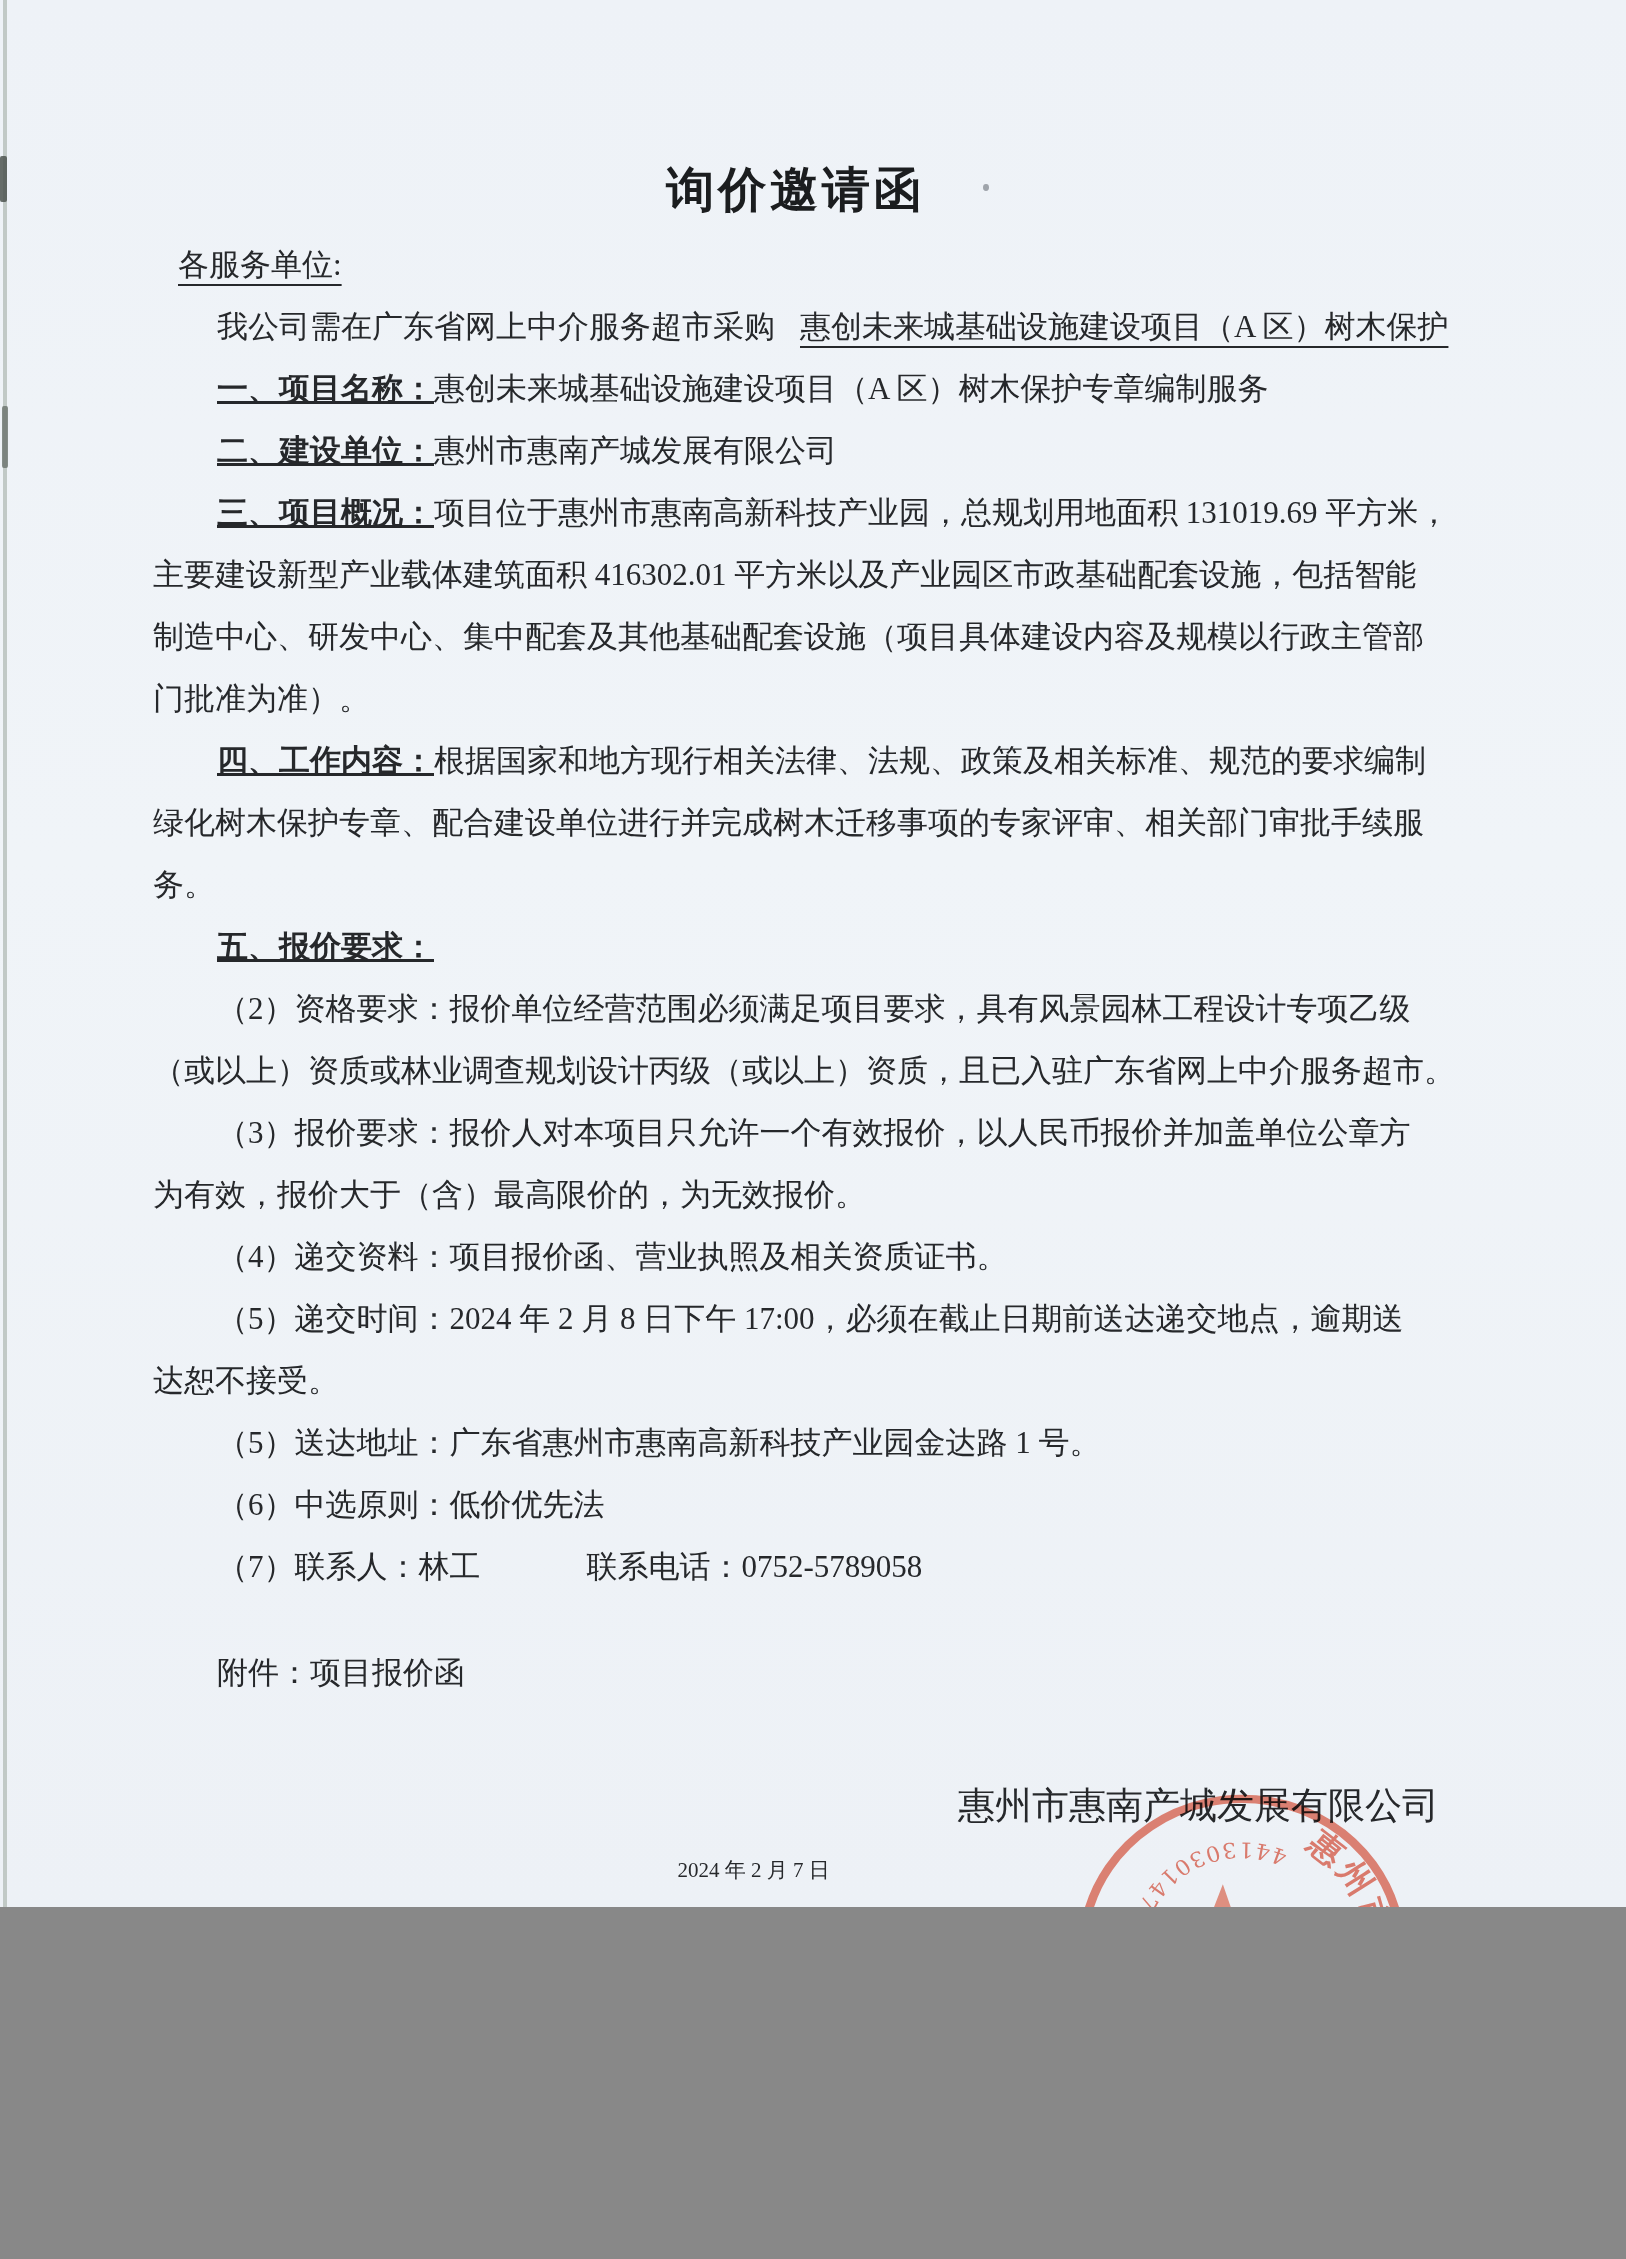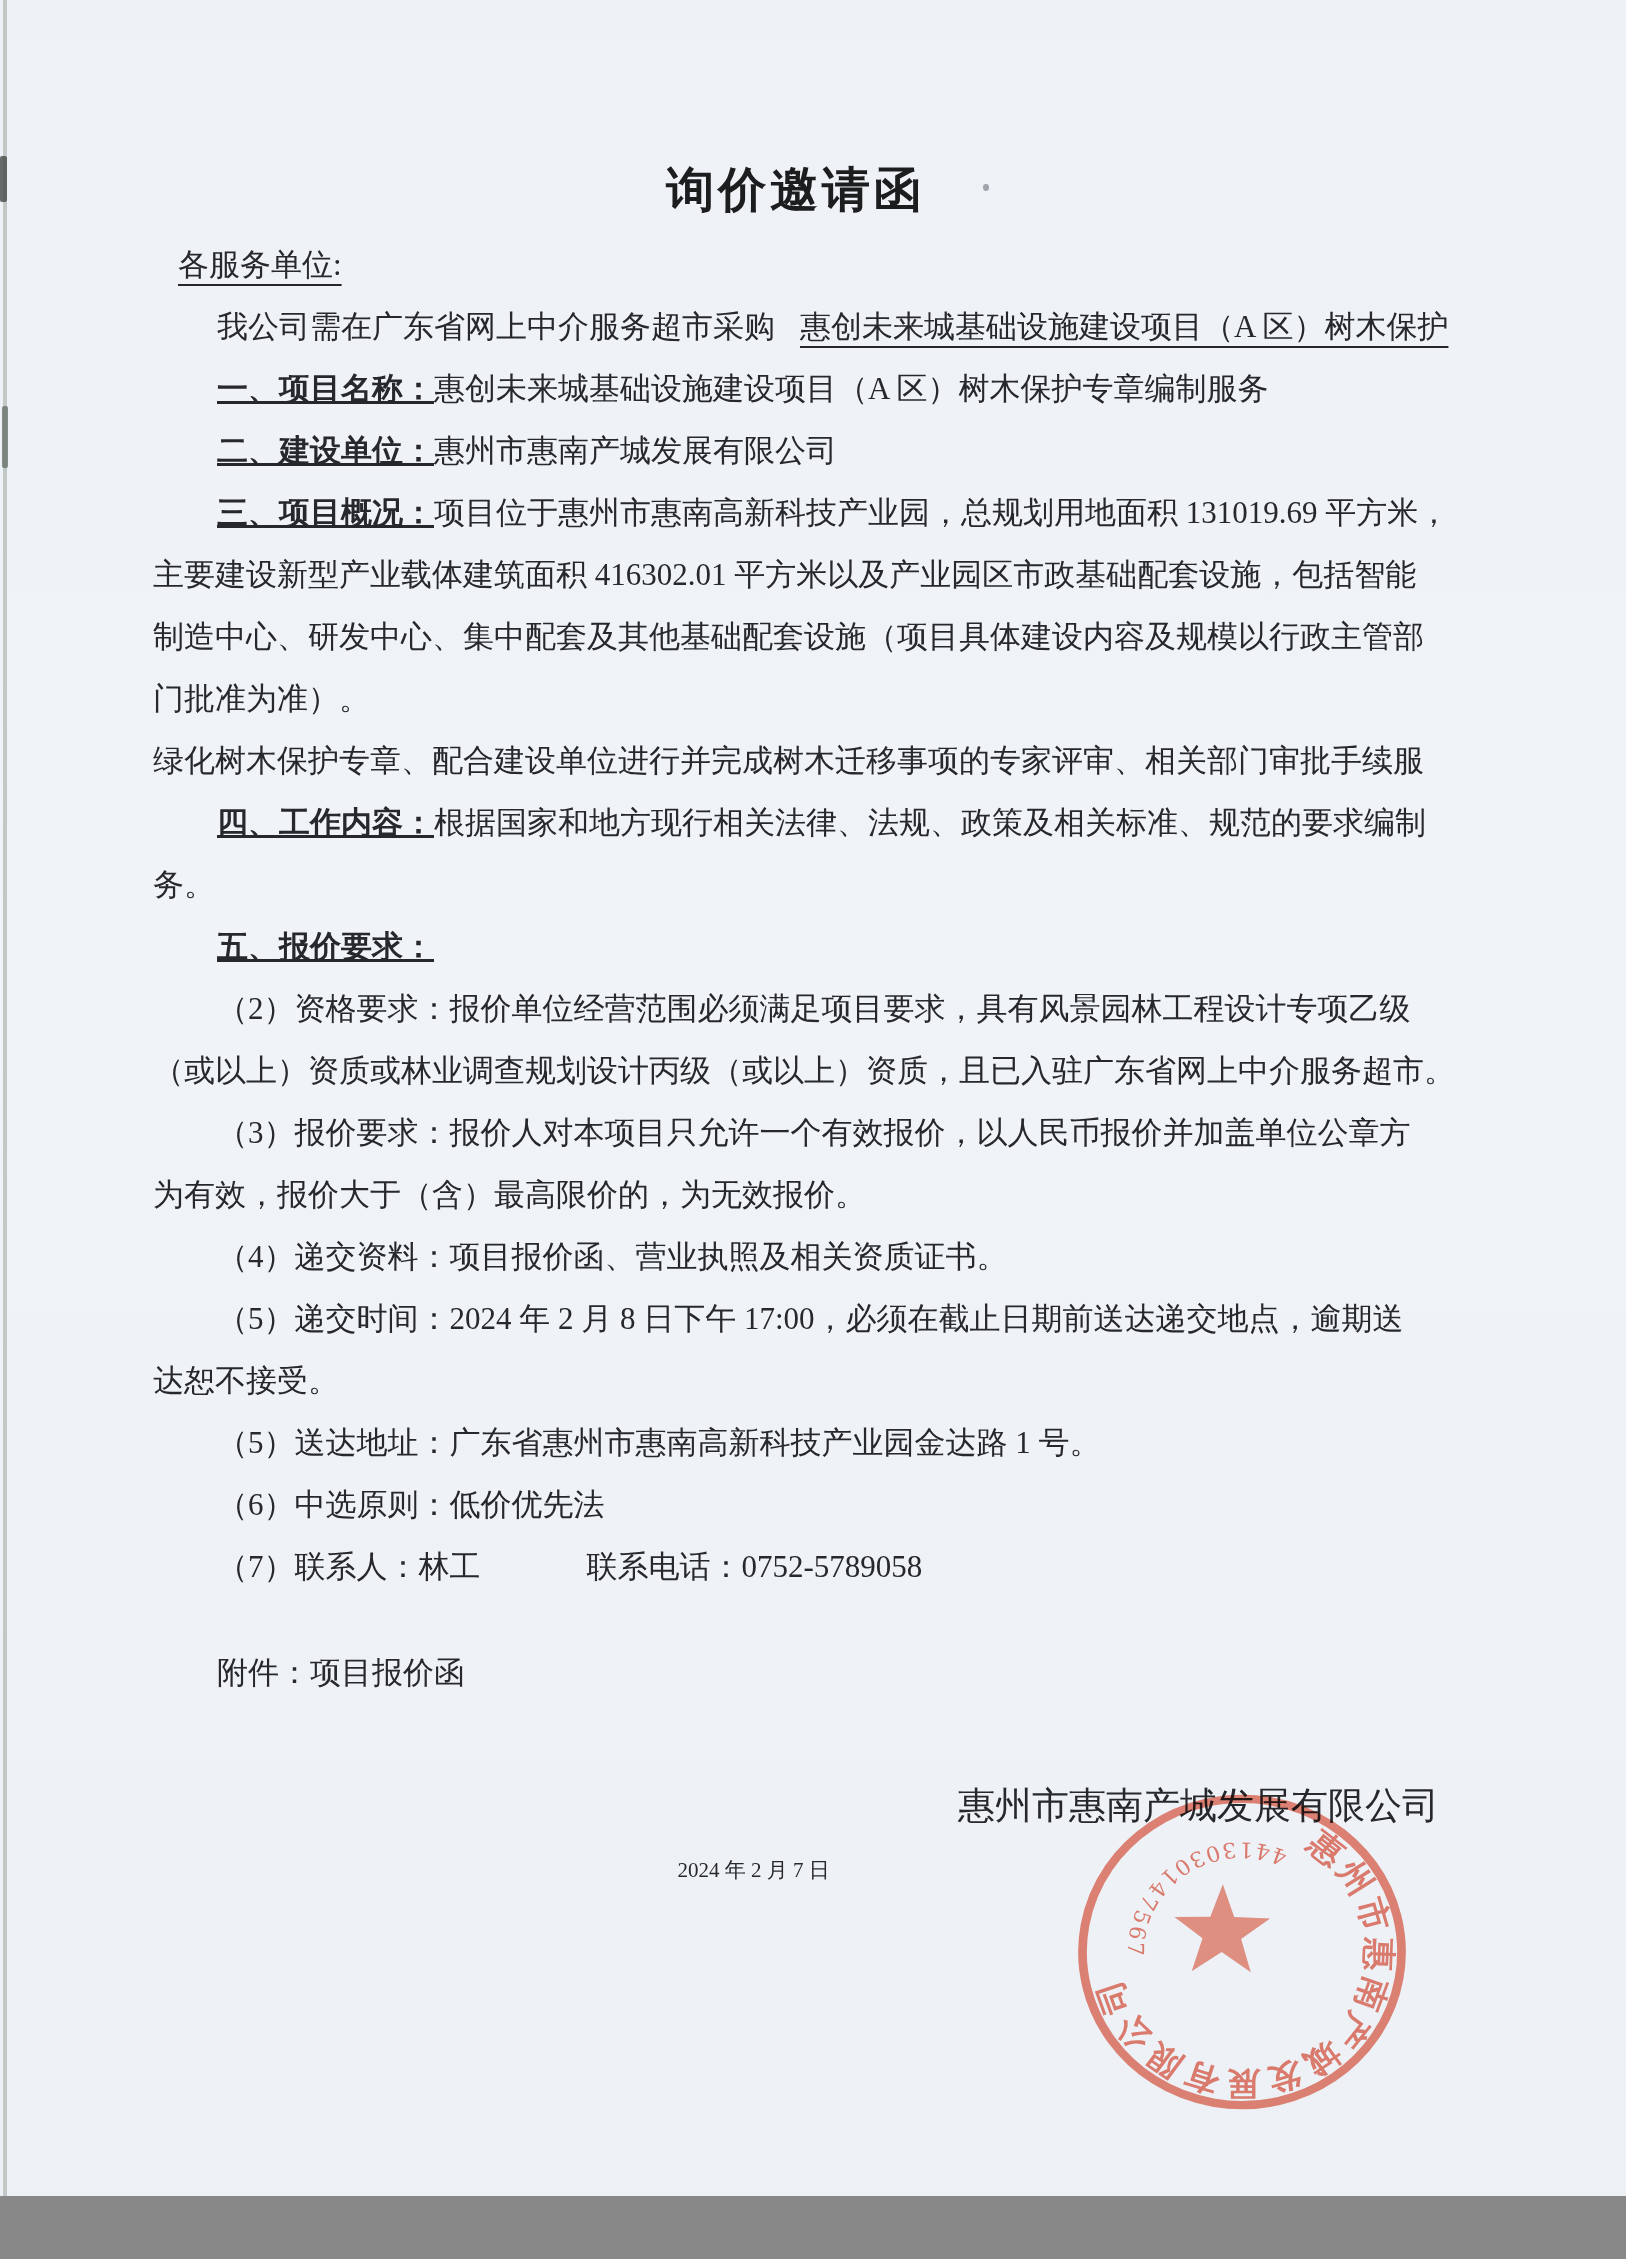--- a/index.html
+++ b/index.html
@@ -1,18 +1,18 @@
 <!DOCTYPE html>
 <html><head>
 <meta charset="utf-8">
 <style>
   html,body{margin:0;padding:0;background:#888;}
   .doc{
     position:relative;
-    width:1627px;height:2196px;
+    width:1627px;height:1907px;
     margin:0 auto;
     background:linear-gradient(180deg,#eef2f7 0%,#f0f4f8 45%,#edf1f6 100%);
     overflow:hidden;
     font-family:"Liberation Serif","DejaVu Serif",serif;
     color:#26282b;
   }
   .content{
     position:absolute;
     left:153px;top:145px;
     width:1286px;
@@ -110,22 +110,22 @@
     <div class="title">询价邀请函</div>
     <div class="salutation seg-u">各服务单位:</div>
     <div id="body-lines">
         <div class="line ind"><span class="">我公司需在广东省网上中介服务超市采购</span><span class="seg-u ">惠创未来城基础设施建设项目（A 区）树木保护</span></div>
         <div class="line ind"><span class="seg-b ">一、项目名称：</span><span class="">惠创未来城基础设施建设项目（A 区）树木保护专章编制服务</span></div>
         <div class="line ind"><span class="seg-b ">二、建设单位：</span><span class="">惠州市惠南产城发展有限公司</span></div>
         <div class="line ind"><span class="seg-b ">三、项目概况：</span><span class="">项目位于惠州市惠南高新科技产业园，总规划用地面积 131019.69 平方米，</span></div>
         <div class="line"><span class="">主要建设新型产业载体建筑面积 416302.01 平方米以及产业园区市政基础配套设施，包括智能</span></div>
         <div class="line"><span class="">制造中心、研发中心、集中配套及其他基础配套设施（项目具体建设内容及规模以行政主管部</span></div>
         <div class="line"><span class="">门批准为准）。</span></div>
+        <div class="line ind"><span class="seg-b ">四、工作内容：</span><span class="">根据国家和地方现行相关法律、法规、政策及相关标准、规范的要求编制</span></div>
         <div class="line"><span class="">绿化树木保护专章、配合建设单位进行并完成树木迁移事项的专家评审、相关部门审批手续服</span></div>
-        <div class="line ind"><span class="seg-b ">四、工作内容：</span><span class="">根据国家和地方现行相关法律、法规、政策及相关标准、规范的要求编制</span></div>
         <div class="line"><span class="">务。</span></div>
         <div class="line ind"><span class="seg-b ">五、报价要求：</span></div>
         <div class="line ind"><span class="">（2）资格要求：报价单位经营范围必须满足项目要求，具有风景园林工程设计专项乙级</span></div>
         <div class="line"><span class="">（或以上）资质或林业调查规划设计丙级（或以上）资质，且已入驻广东省网上中介服务超市。</span></div>
         <div class="line ind"><span class="">（3）报价要求：报价人对本项目只允许一个有效报价，以人民币报价并加盖单位公章方</span></div>
         <div class="line"><span class="">为有效，报价大于（含）最高限价的，为无效报价。</span></div>
         <div class="line ind"><span class="">（4）递交资料：项目报价函、营业执照及相关资质证书。</span></div>
         <div class="line ind"><span class="">（5）递交时间：2024 年 2 月 8 日下午 17:00，必须在截止日期前送达递交地点，逾期送</span></div>
         <div class="line"><span class="">达恕不接受。</span></div>
         <div class="line ind"><span class="">（5）送达地址：广东省惠州市惠南高新科技产业园金达路 1 号。</span></div>

